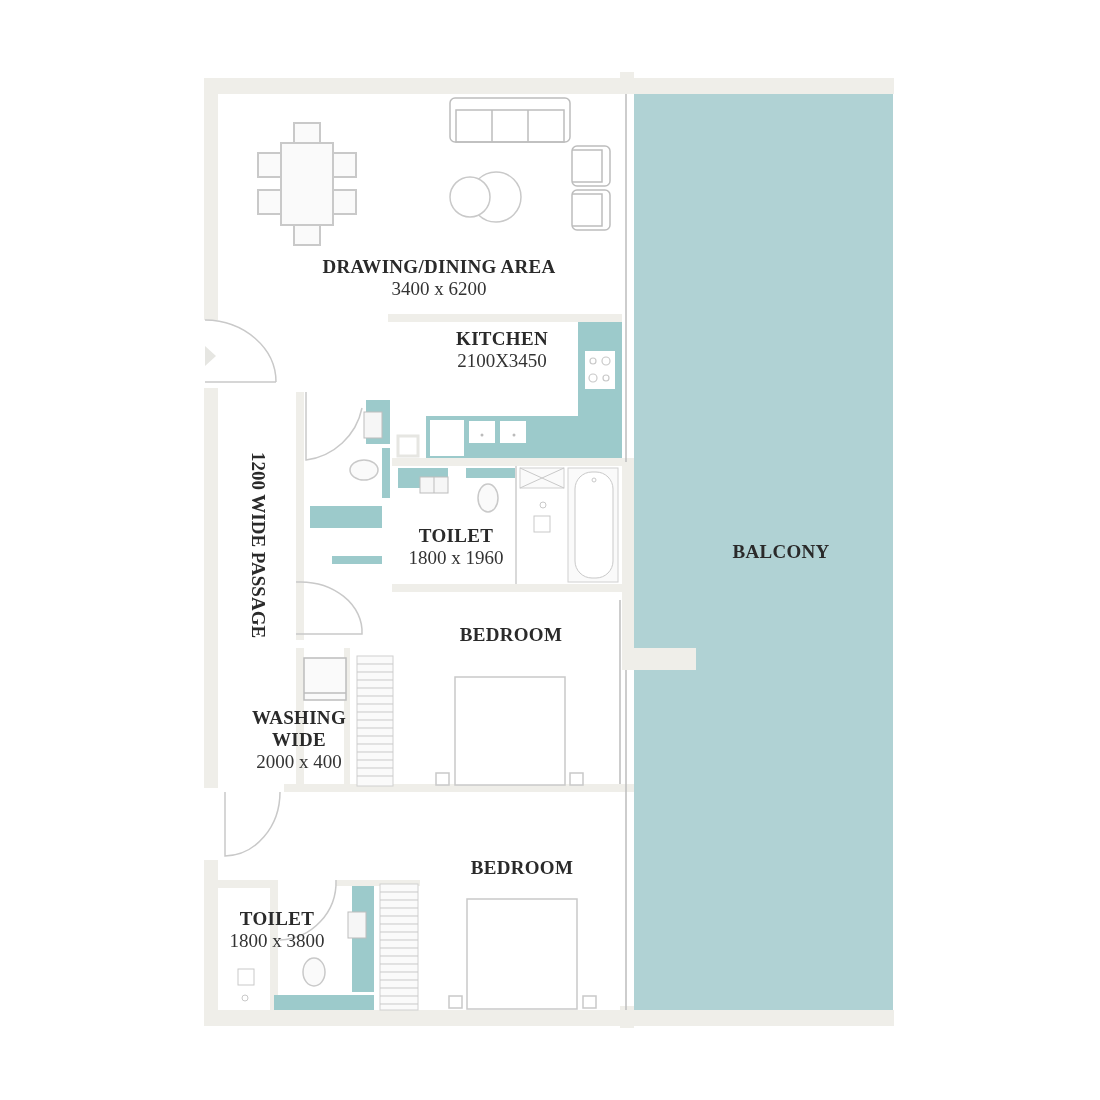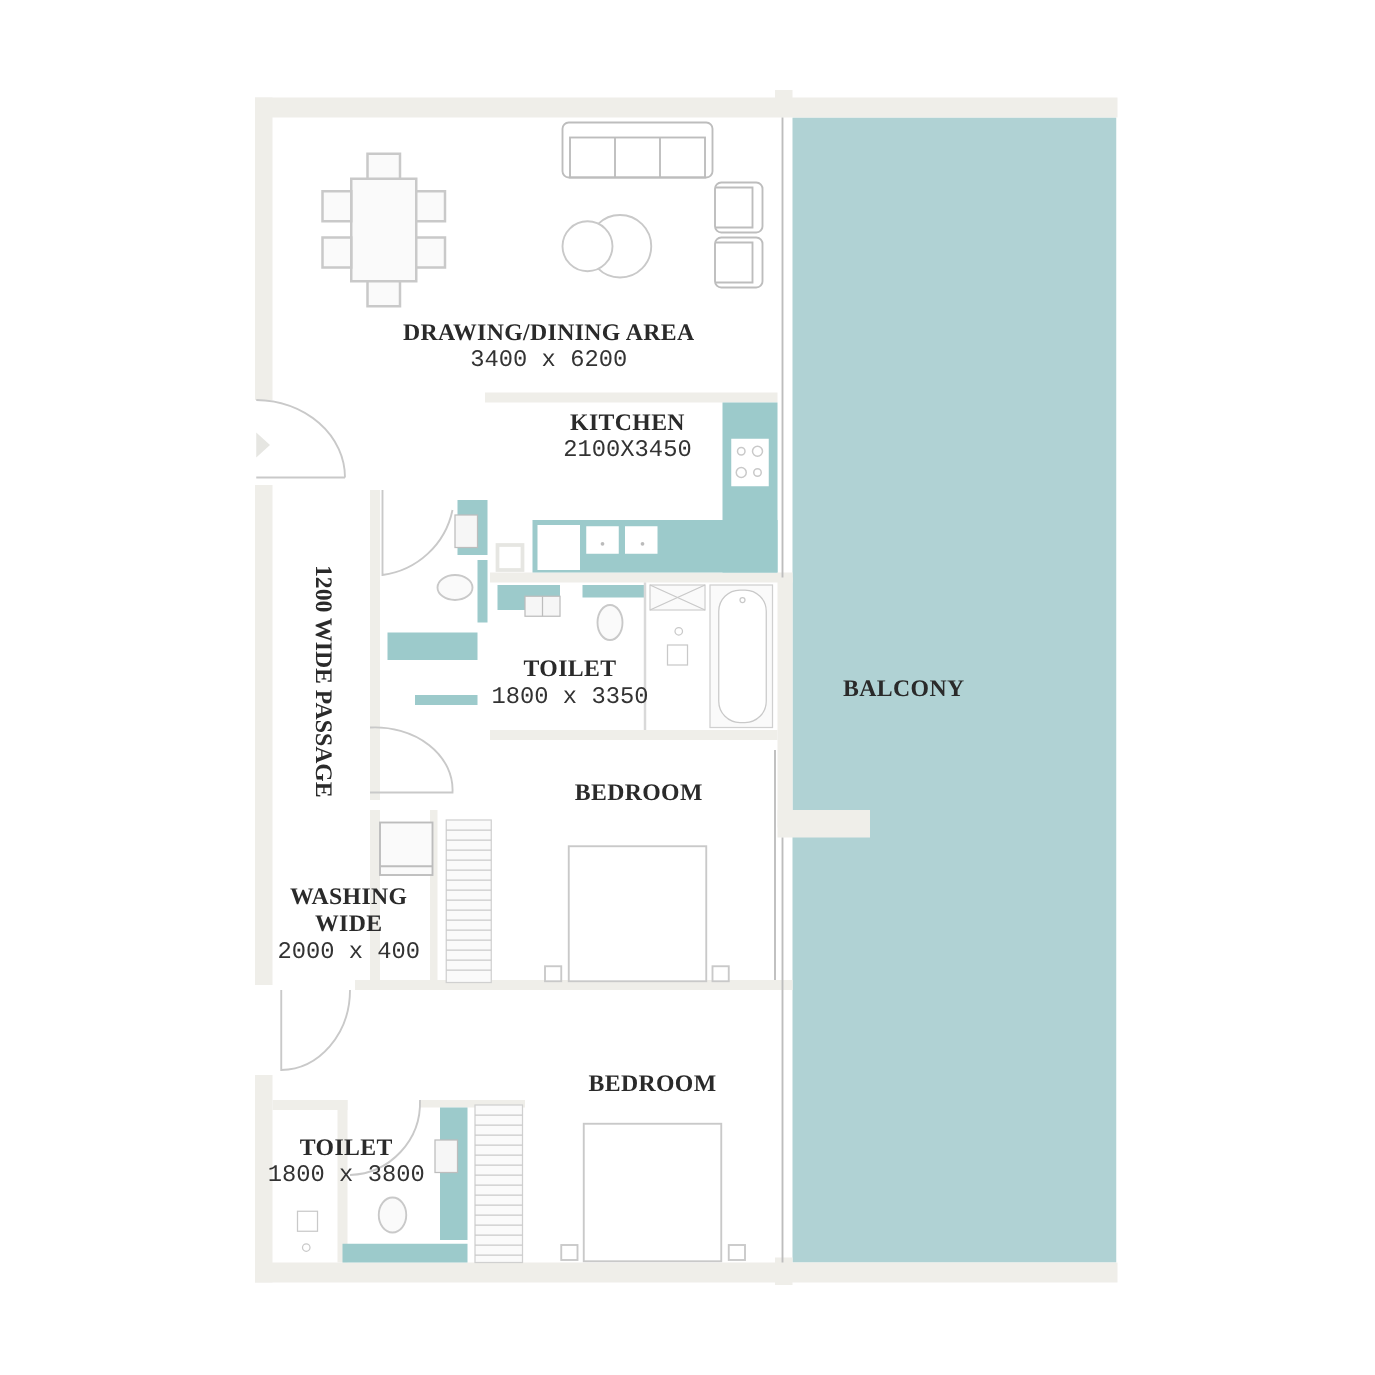--- a/index.html
+++ b/index.html
@@ -1,20 +1,20 @@
 <!DOCTYPE html>
 <html><head>
 <meta charset="utf-8">
 <style>
   html, body { margin: 0; padding: 0; background: #ffffff; }
   body { width: 1100px; height: 1100px; position: relative; overflow: hidden; font-family: "DejaVu Serif", "Liberation Serif", serif; }
   #plan { position: absolute; left: 0; top: 0; width: 1100px; height: 1100px; }
   .lbl { position: absolute; color: #2a2a2a; text-align: center; white-space: nowrap; transform: translateX(-50%); line-height: 1.15; }
   .lbl .t { font-family: "Liberation Serif", "DejaVu Serif", serif; font-weight: bold; font-size: 19px; letter-spacing: 0.3px; display: block; }
-  .lbl .d { font-family: Liberation Mono, monospace; font-size: 19px; display: block; color: #333; }
+  .lbl .d { font-family: Liberation Serif, serif; font-size: 19px; display: block; color: #333; }
   .vert { position: absolute; left: 258px; top: 545px; transform: translate(-50%, -50%) rotate(90deg); font-family: "Liberation Serif", "DejaVu Serif", serif; font-weight: bold; font-size: 19px; color: #2a2a2a; white-space: nowrap; }
 </style>
 </head>
 <body>
 
 <svg id="plan" viewBox="0 0 1100 1100" xmlns="http://www.w3.org/2000/svg">
 
   <rect x="634" y="94" width="259" height="916" fill="#b0d2d4"></rect>
 
   <g fill="#efeee9">
@@ -205,33 +205,33 @@
 <div class="lbl" style="left:439px; top:256px;">
   <span class="t">DRAWING/DINING AREA</span>
   <span class="d">3400 x 6200</span>
 </div>
 <div class="lbl" style="left:502px; top:328px;">
   <span class="t">KITCHEN</span>
   <span class="d">2100X3450</span>
 </div>
 <div class="lbl" style="left:456px; top:525px;">
   <span class="t">TOILET</span>
-  <span class="d">1800 x 3350</span>
+  <span class="d">1800 x 1960</span>
 </div>
 <div class="vert">1200 WIDE PASSAGE</div>
 <div class="lbl" style="left:511px; top:624px;">
   <span class="t">BEDROOM</span>
 </div>
-<div class="lbl" style="left:279px; top:707px;">
+<div class="lbl" style="left:299px; top:707px;">
   <span class="t">WASHING</span>
   <span class="t">WIDE</span>
   <span class="d">2000 x 400</span>
 </div>
 <div class="lbl" style="left:522px; top:857px;">
   <span class="t">BEDROOM</span>
 </div>
 <div class="lbl" style="left:277px; top:908px;">
   <span class="t">TOILET</span>
   <span class="d">1800 x 3800</span>
 </div>
-<div class="lbl" style="left:723px; top:541px;">
+<div class="lbl" style="left:781px; top:541px;">
   <span class="t">BALCONY</span>
 </div>
 
 </body></html>

